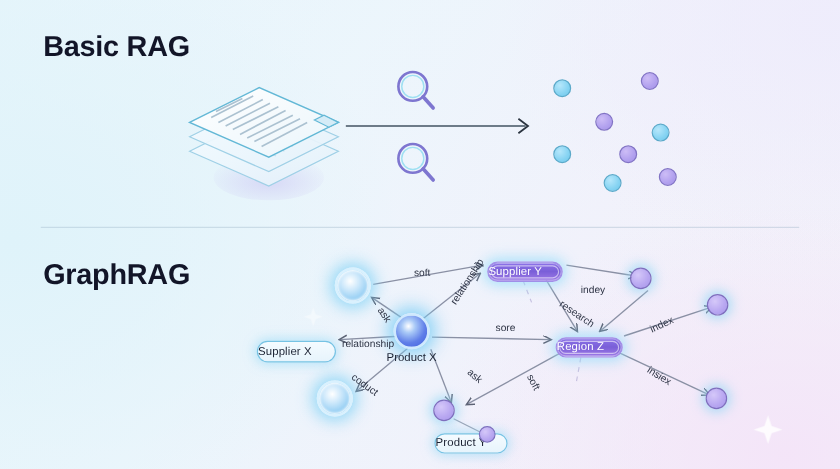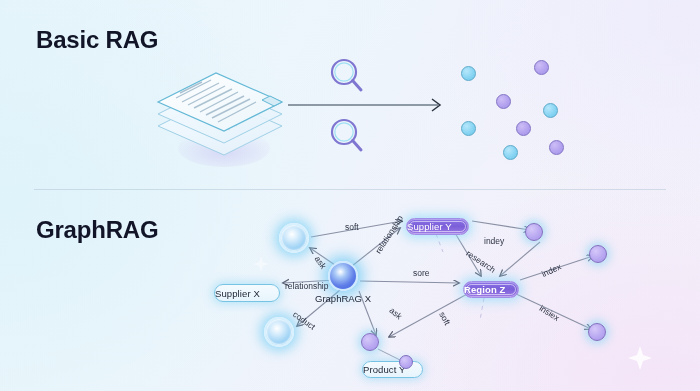--- a/index.html
+++ b/index.html
@@ -254,29 +254,29 @@
     </svg>
 
     <div id="graph-nodes">
         <div class="pill light" style="left: 214px; top: 88px; width: 66px; height: 18px;">
           <span style="position: relative;">Supplier X</span>
         </div>
         <div class="pill violet" style="left: 406px; top: 22px; width: 63px; height: 17px;">
           <span class="inner-ring"></span>
           <span style="position: relative;">Supplier Y</span>
         </div>
-        <div class="pill violet" style="left: 463px; top: 85px; width: 56px; height: 17px; font-weight: bold;">
+        <div class="pill violet" style="left: 463px; top: 85px; width: 56px; height: 17px;">
           <span class="inner-ring"></span>
           <span style="position: relative;">Region Z</span>
         </div>
         <div class="pill light" style="left: 362px; top: 149px; width: 61px; height: 17px; margin-top: 16px;">
           <span style="position: relative;">Product Y</span>
         </div>
         <div class="node-glow core-blue" style="left: 328px; top: 65px; width: 30px; height: 30px;"></div>
-        <div style="position: absolute; left: 313px; top: 97px; width: 60px; text-align: center; font-size: 9.5px; color: rgb(27, 34, 51);">GraphRAG X</div>
+        <div style="position: absolute; left: 313px; top: 97px; width: 60px; text-align: center; font-size: 9.5px; color: rgb(27, 34, 51);">Product X</div>
         <div class="node-glow" style="left: 279px; top: 27px; width: 30px; height: 30px;"></div>
         <div class="node-glow" style="left: 264px; top: 121px; width: 30px; height: 30px;"></div>
         <div class="node-small haloed" style="left: 525px; top: 27px; width: 18px; height: 18px;"></div>
         <div class="node-small haloed" style="left: 589px; top: 49px; width: 18px; height: 18px;"></div>
         <div class="node-small haloed" style="left: 361px; top: 137px; width: 18px; height: 18px;"></div>
         <div class="node-small" style="left: 399px; top: 159px; width: 14px; height: 14px;"></div>
         <div class="node-small haloed" style="left: 588px; top: 127px; width: 18px; height: 18px;"></div>
       </div>
     <div id="graph-labels">
         <div class="edge-label" style="left: 345px; top: 26px; transform: rotate(0deg);">soft</div>

